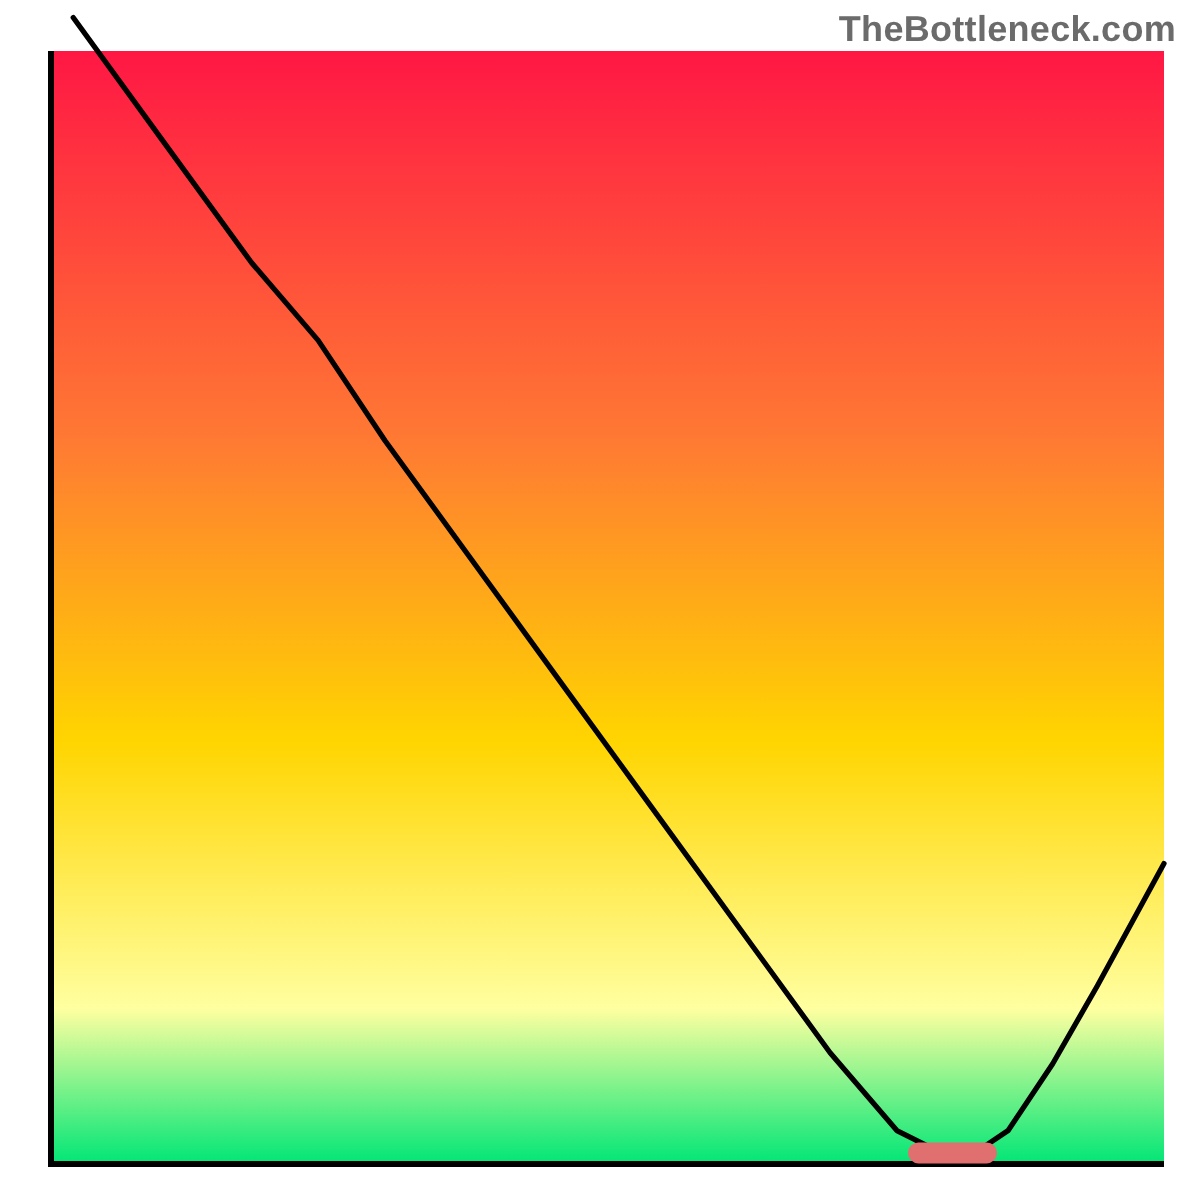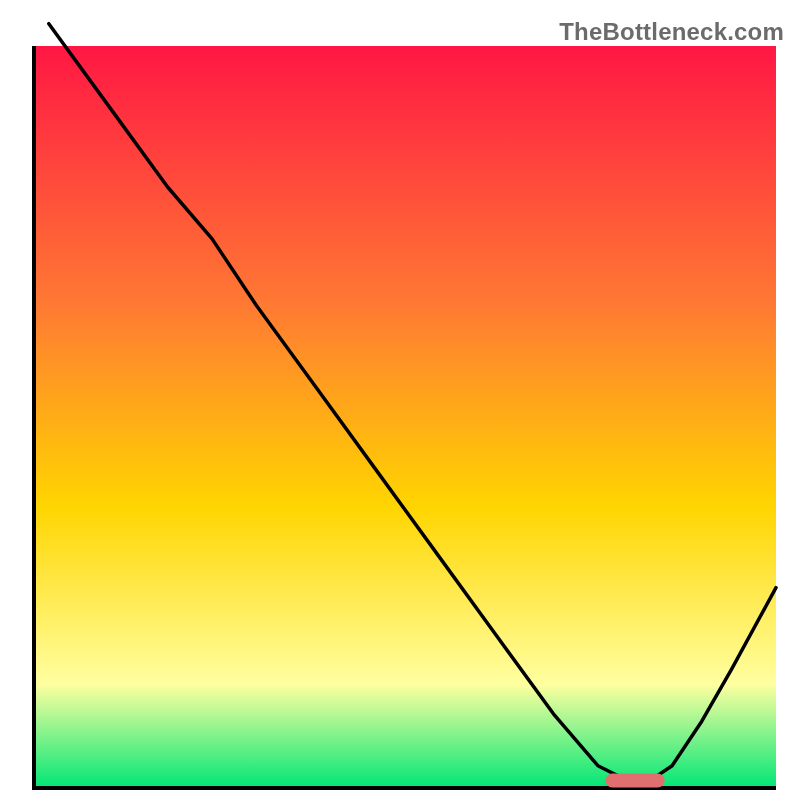--- a/index.html
+++ b/index.html
@@ -7,21 +7,20 @@
     padding: 0;
     width: 800px;
     height: 800px;
     background: #ffffff;
     font-family: Arial, Helvetica, sans-serif;
   }
   .container {
     position: relative;
     width: 800px;
     height: 664px;
-    margin-top: 12px;
   }
   .watermark {
     position: absolute;
     top: 6px;
     right: 16px;
     font-size: 24px;
     font-weight: bold;
     color: #6b6b6b;
     letter-spacing: 0.2px;
   }

